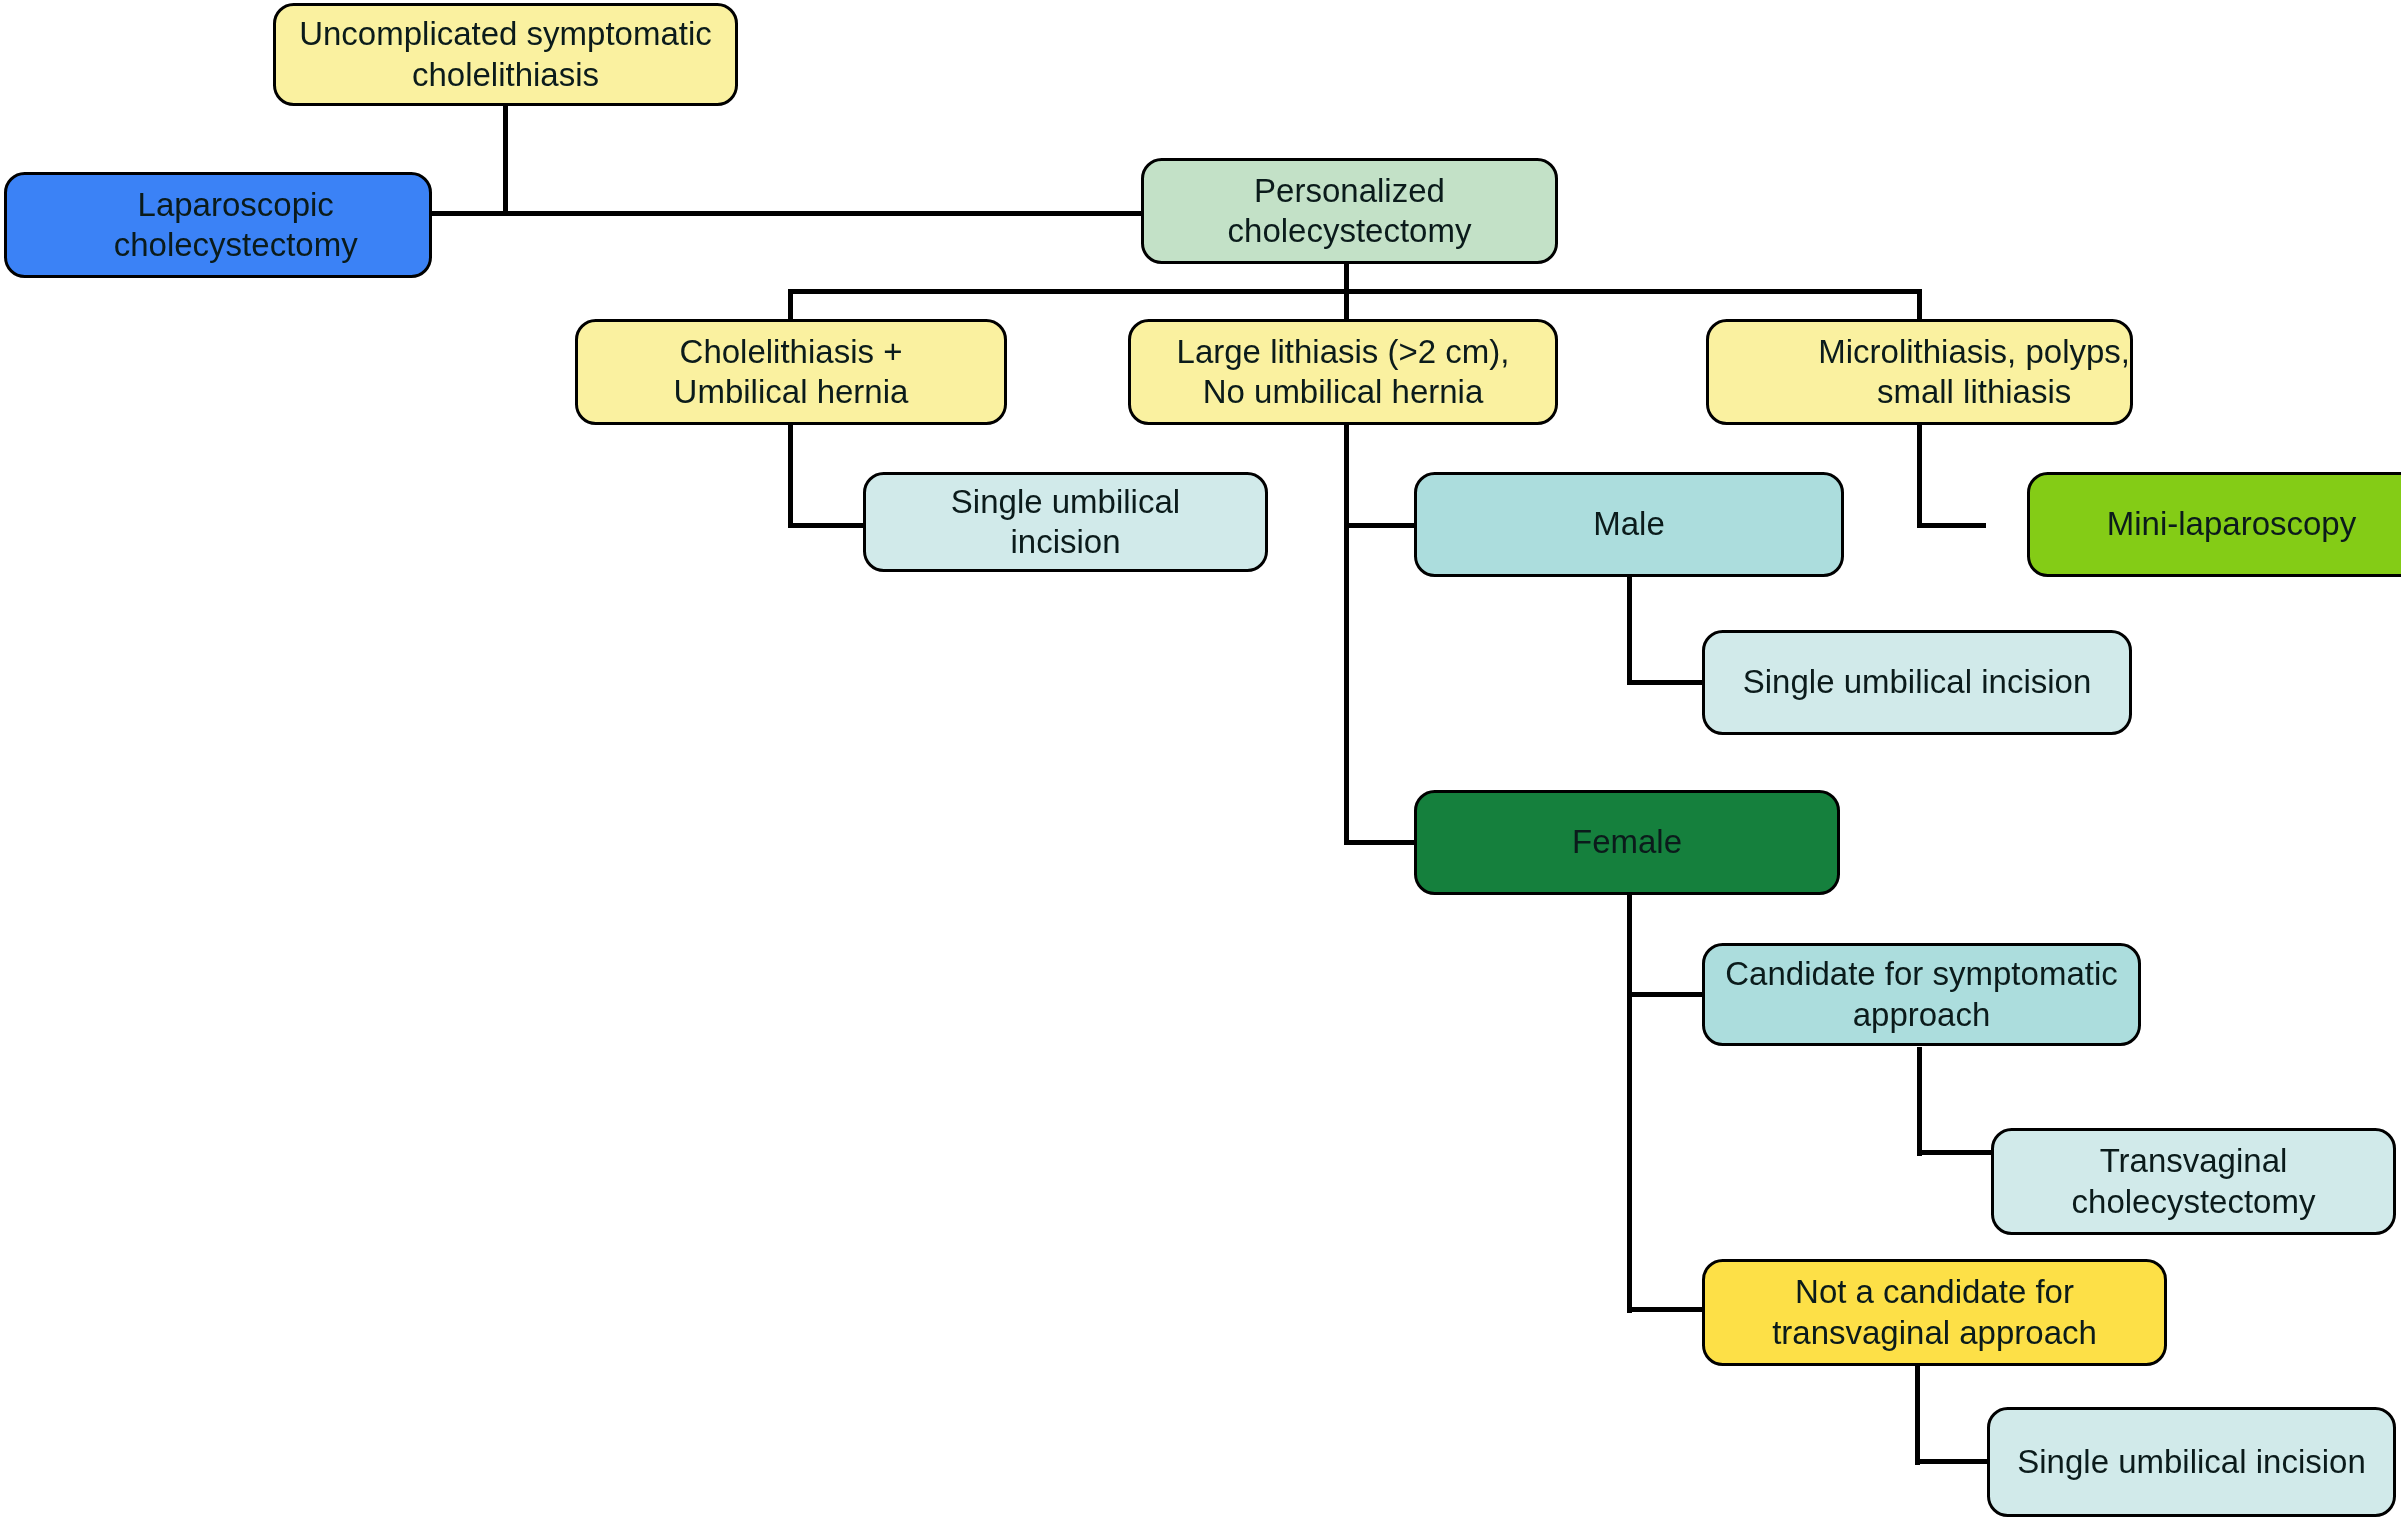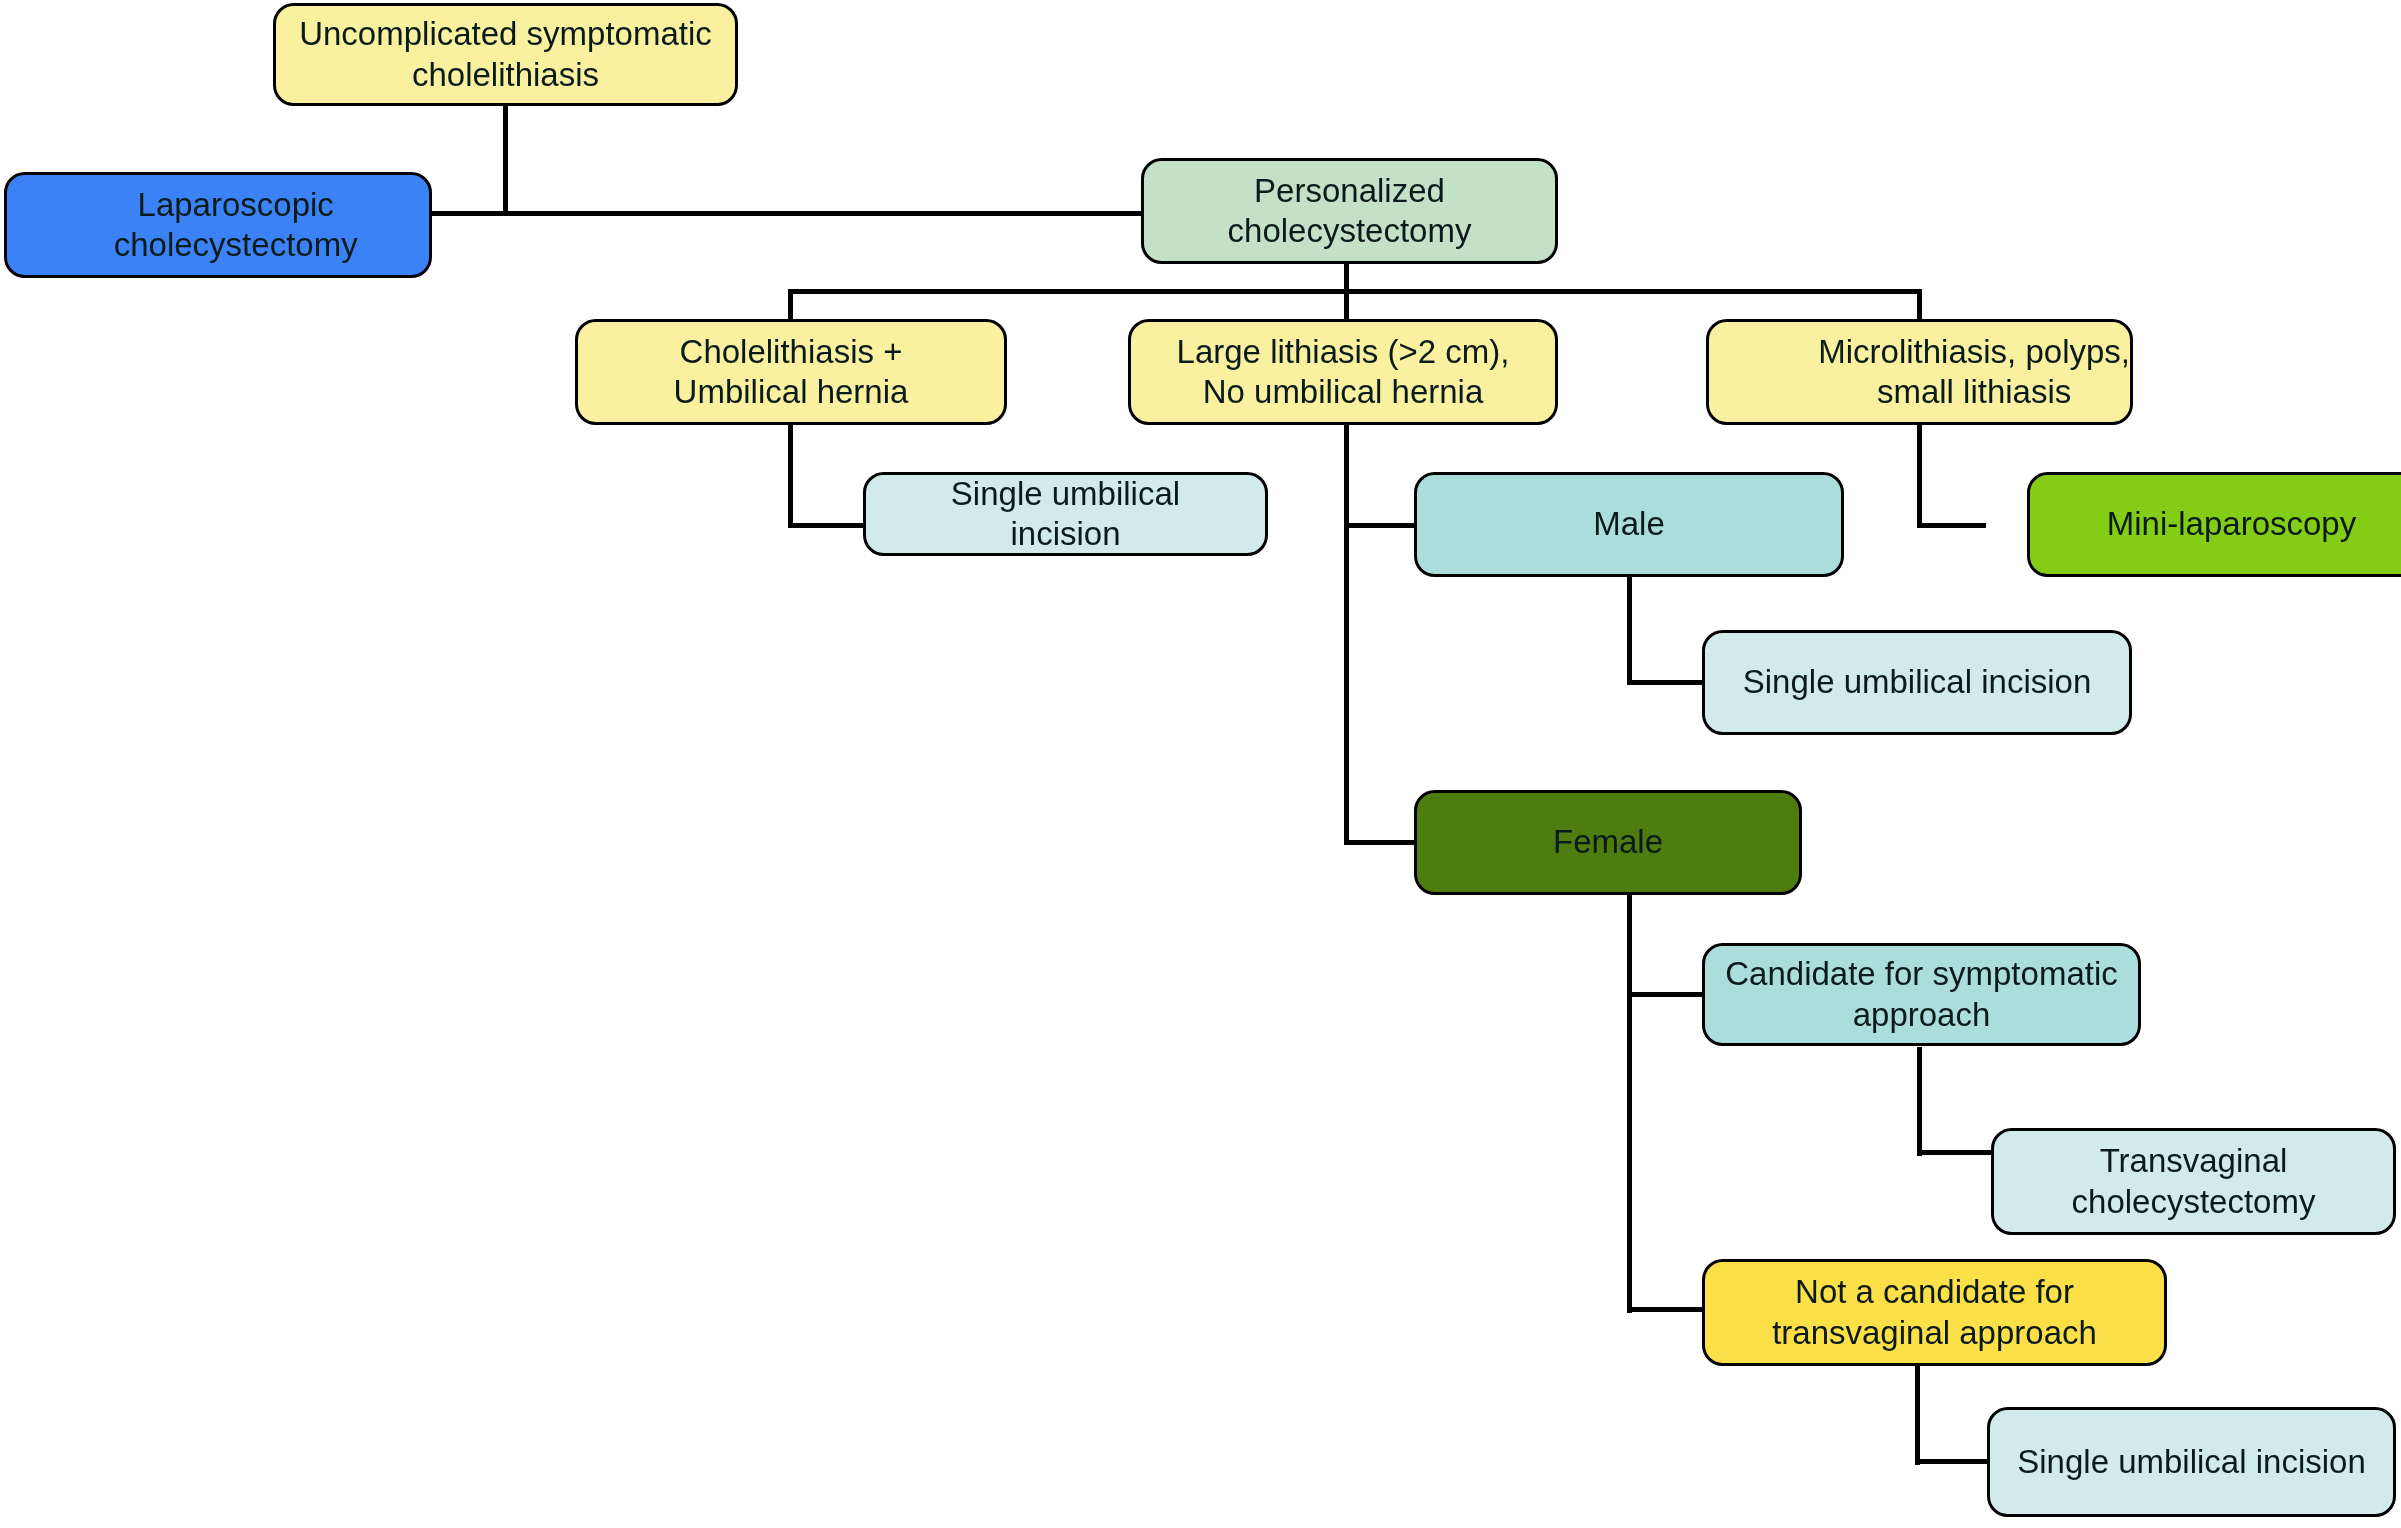--- a/index.html
+++ b/index.html
@@ -66,26 +66,26 @@
     <div class="node" style="left: 3.7px; top: 172px; width: 428px; height: 106px; background: #3b82f6; border-color: rgb(0, 0, 0); color: rgb(11, 27, 27); padding-left: 36px;"><span>Laparoscopic
 cholecystectomy</span></div>
     <div class="node" style="left: 1141px; top: 158px; width: 417px; height: 106px; background: rgb(195, 225, 199); border-color: rgb(0, 0, 0); color: rgb(11, 27, 27);"><span>Personalized
 cholecystectomy</span></div>
     <div class="node" style="left: 575px; top: 319px; width: 432px; height: 106px; background: rgb(250, 241, 160); border-color: rgb(0, 0, 0); color: rgb(11, 27, 27);"><span>Cholelithiasis +
 Umbilical hernia</span></div>
     <div class="node" style="left: 1128px; top: 319px; width: 430px; height: 106px; background: rgb(250, 241, 160); border-color: rgb(0, 0, 0); color: rgb(11, 27, 27);"><span>Large lithiasis (&gt;2 cm),
 No umbilical hernia</span></div>
     <div class="node" style="left: 1706px; top: 319px; width: 427px; height: 106px; background: rgb(250, 241, 160); border-color: rgb(0, 0, 0); color: rgb(11, 27, 27); justify-content: flex-end;"><span>Microlithiasis, polyps,
 small lithiasis</span></div>
-    <div class="node" style="left: 863px; top: 472px; width: 405px; height: 84px; background: rgb(209, 234, 234); border-color: rgb(0, 0, 0); color: rgb(11, 27, 27);"><span>Single umbilical
+    <div class="node" style="left: 863px; top: 472px; width: 405px; height: 100px; background: rgb(209, 234, 234); border-color: rgb(0, 0, 0); color: rgb(11, 27, 27);"><span>Single umbilical
 incision</span></div>
     <div class="node" style="left: 1414px; top: 472px; width: 430px; height: 105px; background: rgb(172, 221, 221); border-color: rgb(0, 0, 0); color: rgb(11, 27, 27);"><span>Male</span></div>
     <div class="node" style="left: 1987px; top: 472px; width: 409px; height: 105px; background: #84cc16; border-color: rgb(0, 0, 0); color: rgb(11, 27, 27); margin-left: 40px;"><span>Mini-laparoscopy</span></div>
     <div class="node" style="left: 1702px; top: 630px; width: 430px; height: 105px; background: rgb(209, 234, 234); border-color: rgb(0, 0, 0); color: rgb(11, 27, 27);"><span>Single umbilical incision</span></div>
-    <div class="node" style="left: 1414px; top: 790px; width: 388px; height: 105px; background: #4d7c0f; border-color: rgb(0, 0, 0); color: rgb(11, 27, 27);"><span>Female</span></div>
+    <div class="node" style="left: 1414px; top: 790px; width: 426px; height: 105px; background: #15803d; border-color: rgb(0, 0, 0); color: rgb(11, 27, 27);"><span>Female</span></div>
     <div class="node" style="left: 1702px; top: 943px; width: 439px; height: 103px; background: rgb(172, 221, 221); border-color: rgb(0, 0, 0); color: rgb(11, 27, 27);"><span>Candidate for symptomatic
 approach</span></div>
     <div class="node" style="left: 1991px; top: 1100px; width: 405px; height: 107px; background: rgb(209, 234, 234); border-color: rgb(0, 0, 0); color: rgb(11, 27, 27); margin-top: 28px;"><span>Transvaginal
 cholecystectomy</span></div>
     <div class="node" style="left: 1702px; top: 1259px; width: 465px; height: 107px; background: #fde047; border-color: rgb(0, 0, 0); color: rgb(11, 27, 27);"><span>Not a candidate for
 transvaginal approach</span></div>
     <div class="node" style="left: 1987px; top: 1407px; width: 409px; height: 110px; background: rgb(209, 234, 234); border-color: rgb(0, 0, 0); color: rgb(11, 27, 27);"><span>Single umbilical incision</span></div>
   </div>
 
 

